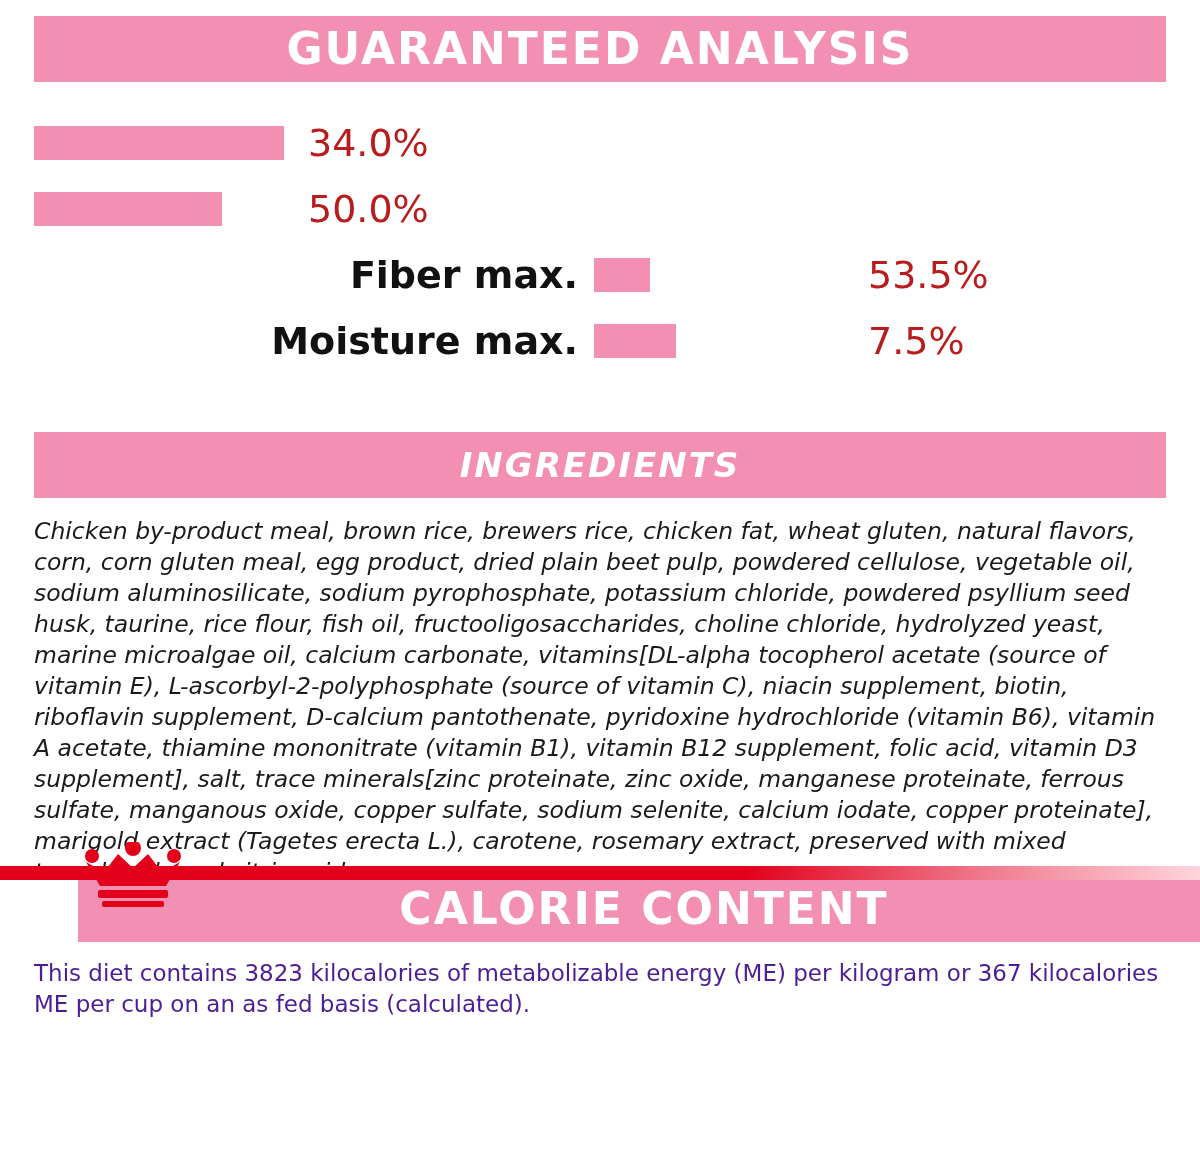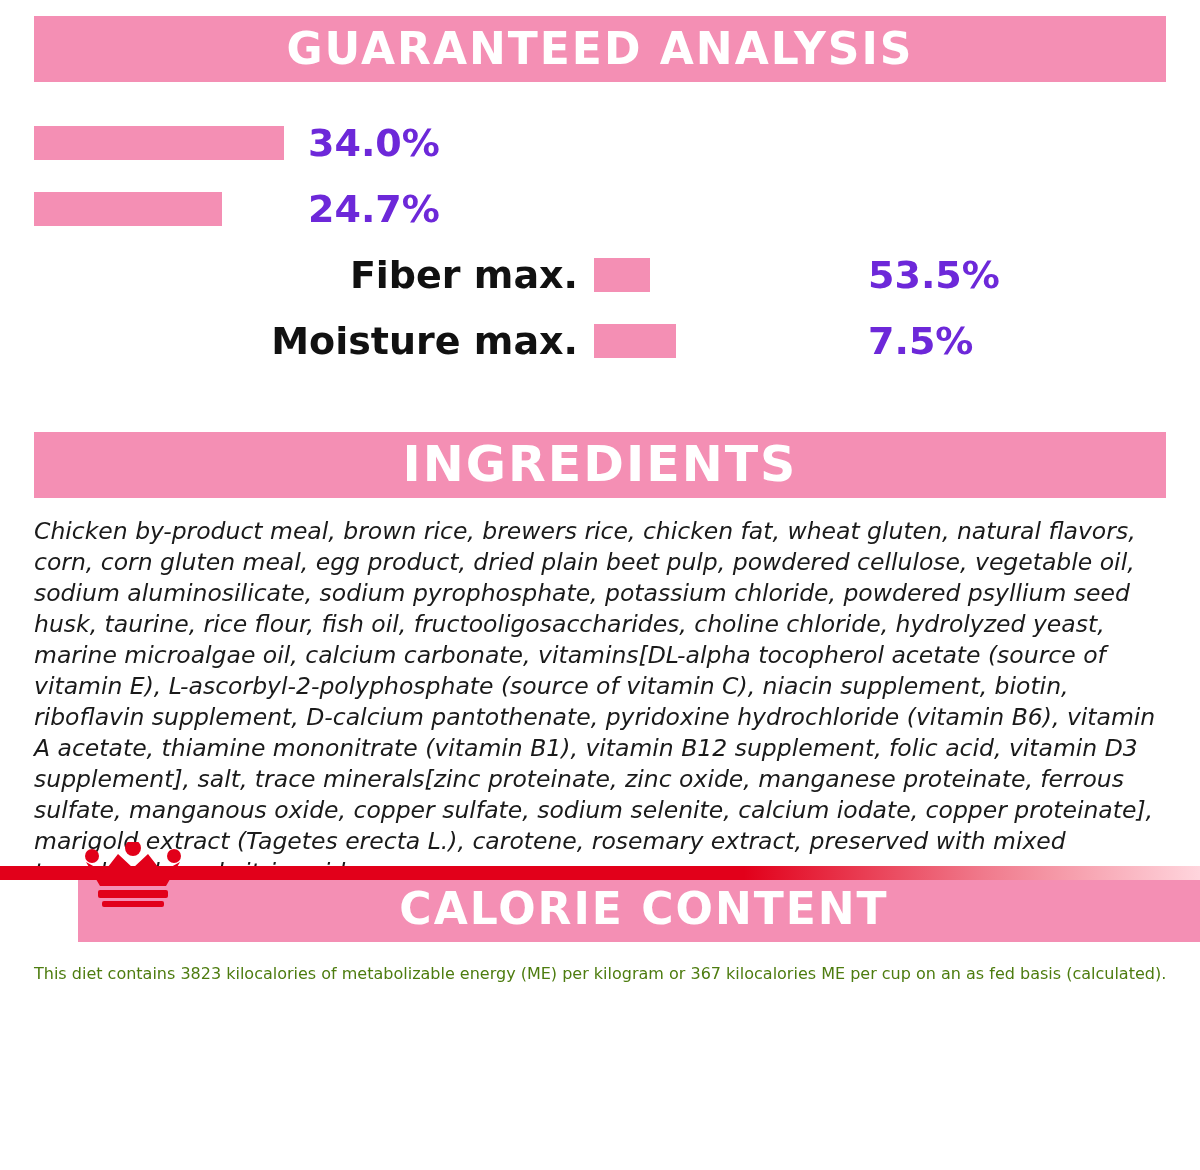--- a/index.html
+++ b/index.html
@@ -39,22 +39,23 @@
     height: 66px;
     font-size: 44px;
     line-height: 66px;
   }
   .banner-ing {
     position: absolute;
     left: 34px;
     top: 432px;
     width: 1132px;
     height: 66px;
-    font-size: 49px;
+    font-size: 34px;
     line-height: 66px;
+    font-style: italic;
   }
   .banner-cal {
     position: absolute;
     left: 34px;
     top: 876px;
     width: 1132px;
     height: 66px;
     font-size: 44px;
     line-height: 66px;
     margin-left: 44px;
@@ -87,22 +88,22 @@
     display: flex;
     align-items: center;
   }
   .ga-bar {
     height: 34px;
     background: #f48fb4;
     display: block;
   }
   .ga-value {
     font-size: 38px;
-    font-weight: bold;
-    color: #6d28d9;
+    font-weight: normal;
+    color: #b91c1c;
     white-space: nowrap;
     padding-left: 14px;
   }
 
   
   .ingredients-text {
     position: absolute;
     left: 34px;
     top: 516px;
     width: 1140px;
@@ -110,23 +111,23 @@
     line-height: 31px;
     color: #1a1a1a;
     text-align: left;
     font-style: italic;
   }
   .calorie-text {
     position: absolute;
     left: 34px;
     top: 958px;
     width: 1140px;
-    font-size: 16px;
+    font-size: 23px;
     line-height: 31px;
-    color: #4d7c0f;
+    color: #4c1d95;
   }
 
   
   .footer {
     position: absolute;
     left: 0;
     bottom: 0;
     width: 1200px;
     height: 74px;
   }
@@ -160,21 +161,21 @@
       <div class="ga-bar-wrap">
         <span class="ga-bar" style="width:250px"></span>
       </div>
       <div class="ga-value">34.0%</div>
     </div>
 
     <div class="ga-row">
       <div class="ga-bar-wrap">
         <span class="ga-bar" style="width:188px"></span>
       </div>
-      <div class="ga-value">24.7%</div>
+      <div class="ga-value">50.0%</div>
     </div>
 
     <div class="ga-row">
       <div class="ga-label">Fiber max.</div>
       <div class="ga-bar-wrap">
         <span class="ga-bar" style="width:56px"></span>
       </div>
       <div class="ga-value">53.5%</div>
     </div>
 

